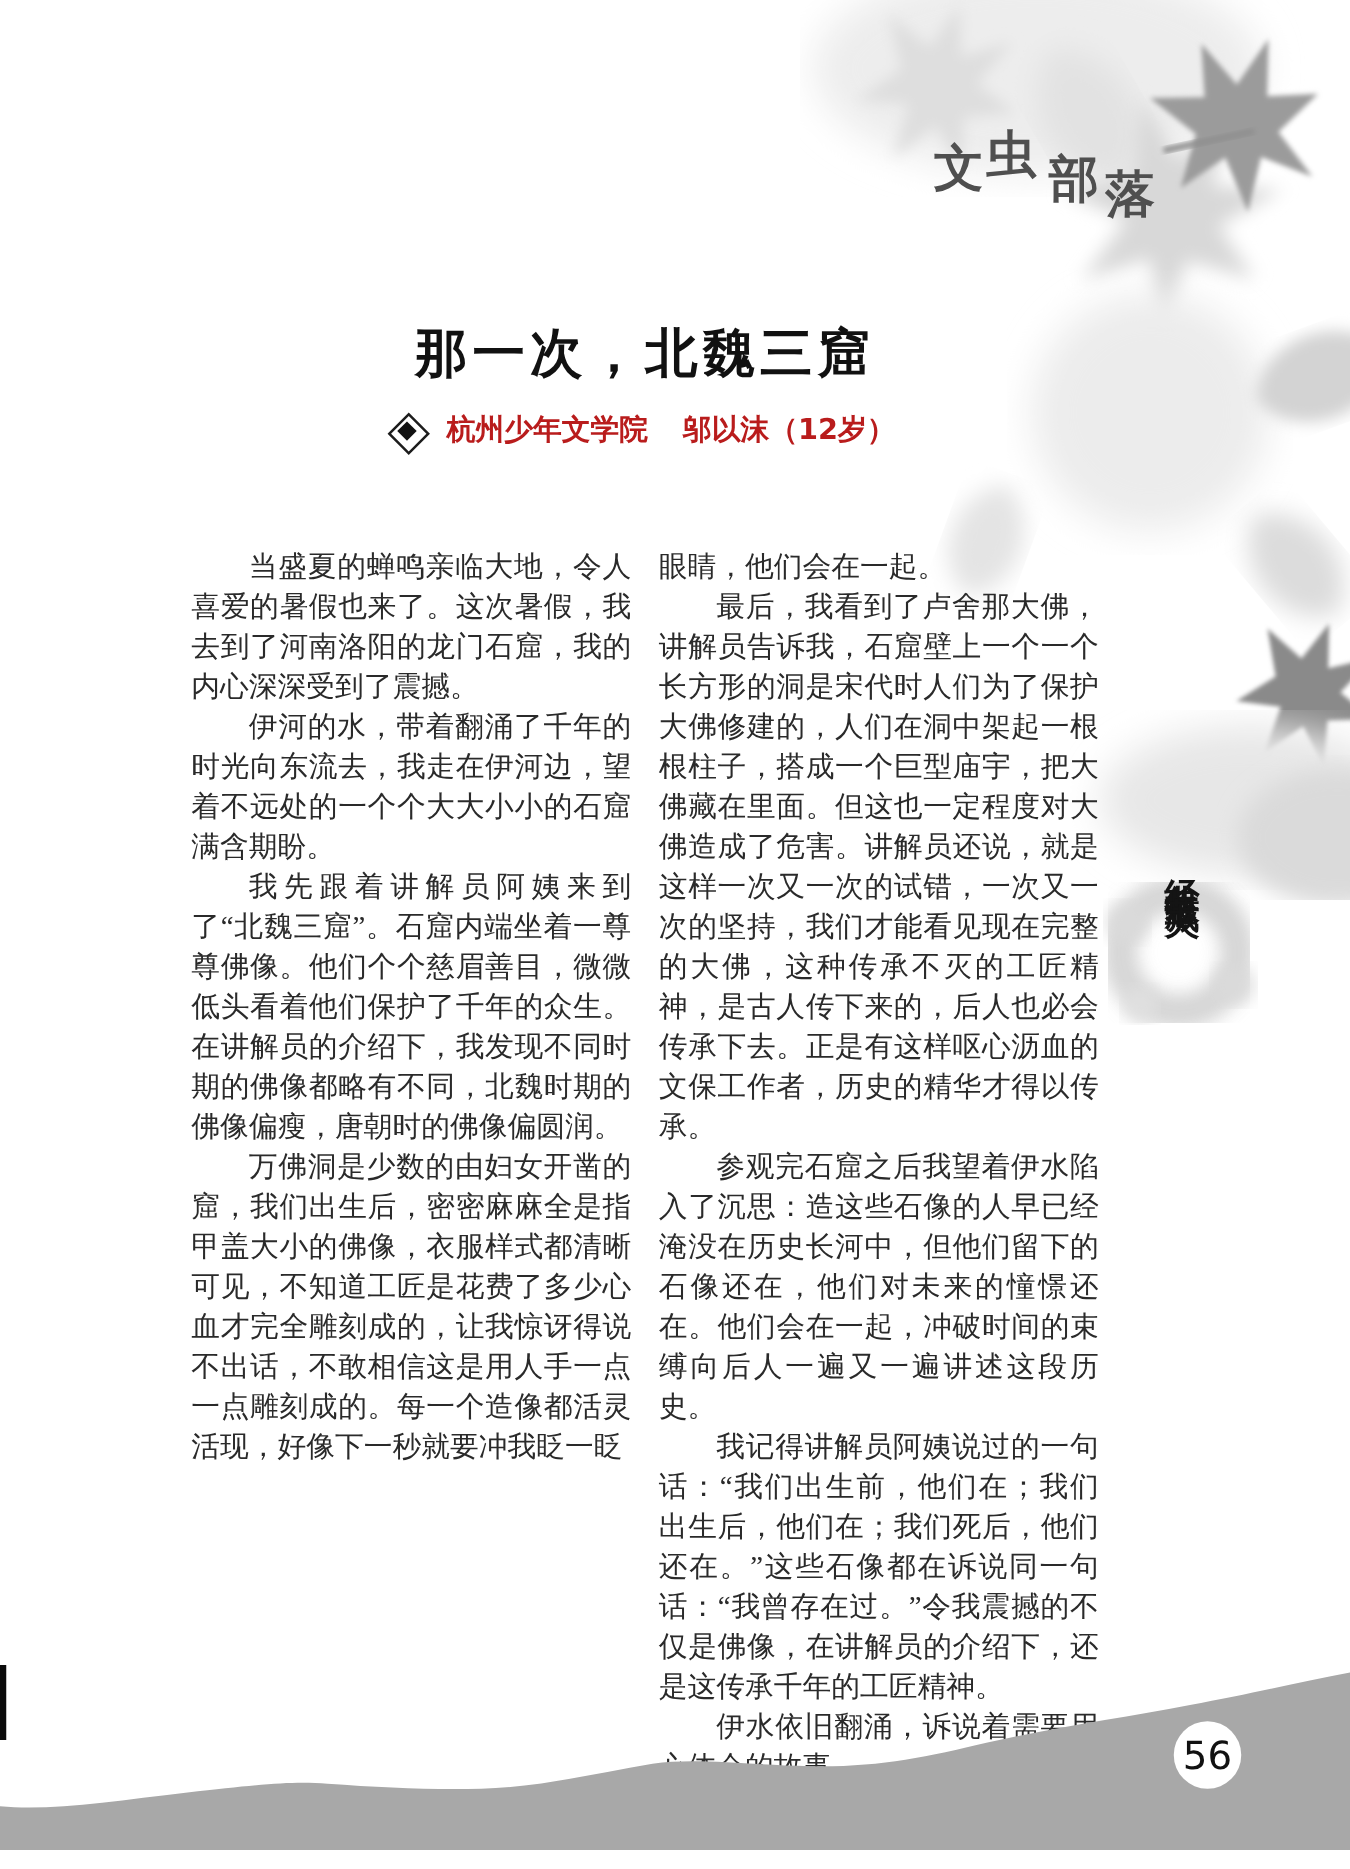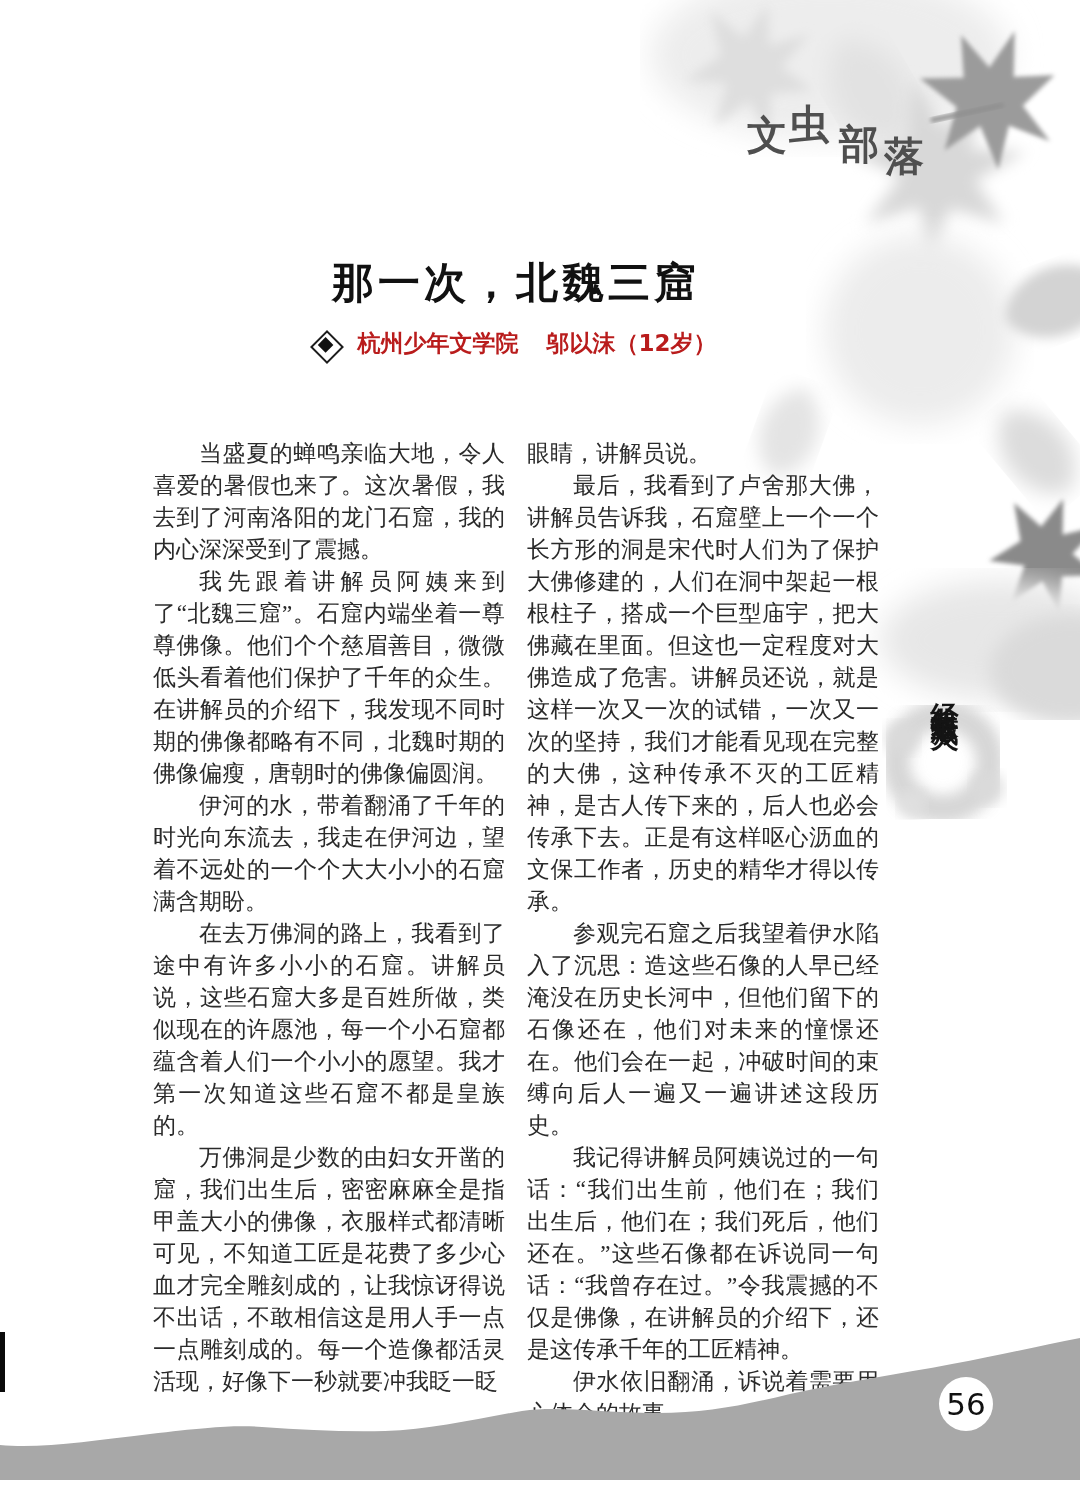--- a/index.html
+++ b/index.html
@@ -127,27 +127,26 @@
           <span class="inner"></span>
         </span>
       <span class="byline-org">杭州少年文学院</span>
       <span class="byline-author">邬以沫（12岁）</span>
     </div>
   </div>
 
   <div class="columns">
     <div class="col">
       <p>当盛夏的蝉鸣亲临大地，令人喜爱的暑假也来了。这次暑假，我去到了河南洛阳的龙门石窟，我的内心深深受到了震撼。</p>
+      <p>伊河的水，带着翻涌了千年的时光向东流去，我走在伊河边，望着不远处的一个个大大小小的石窟满含期盼。</p>
       <p>我先跟着讲解员阿姨来到了“北魏三窟”。石窟内端坐着一尊尊佛像。他们个个慈眉善目，微微低头看着他们保护了千年的众生。在讲解员的介绍下，我发现不同时期的佛像都略有不同，北魏时期的佛像偏瘦，唐朝时的佛像偏圆润。</p>
-      <p>伊河的水，带着翻涌了千年的时光向东流去，我走在伊河边，望着不远处的一个个大大小小的石窟满含期盼。</p>
-      <p>在去万佛洞的路上，我看到了途中有许多小小的石窟。讲解员说，这些石窟大多是百姓所做，类似现在的许愿池，每一个小石窟都蕴含着人们一个小小的愿望。我才第一次知道这些石窟不都是皇族的。</p>
       <p>万佛洞是少数的由妇女开凿的窟，我们出生后，密密麻麻全是指甲盖大小的佛像，衣服样式都清晰可见，不知道工匠是花费了多少心血才完全雕刻成的，让我惊讶得说不出话，不敢相信这是用人手一点一点雕刻成的。每一个造像都活灵活现，好像下一秒就要冲我眨一眨</p>
     </div>
     <div class="col">
-      <p class="cont">眼睛，讲解员说。</p>
+      <p class="cont">眼睛，他们会在一起。</p>
       <p>最后，我看到了卢舍那大佛，讲解员告诉我，石窟壁上一个一个长方形的洞是宋代时人们为了保护大佛修建的，人们在洞中架起一根根柱子，搭成一个巨型庙宇，把大佛藏在里面。但这也一定程度对大佛造成了危害。讲解员还说，就是这样一次又一次的试错，一次又一次的坚持，我们才能看见现在完整的大佛，这种传承不灭的工匠精神，是古人传下来的，后人也必会传承下去。正是有这样呕心沥血的文保工作者，历史的精华才得以传承。</p>
       <p>参观完石窟之后我望着伊水陷入了沉思：造这些石像的人早已经淹没在历史长河中，但他们留下的石像还在，他们对未来的憧憬还在。他们会在一起，冲破时间的束缚向后人一遍又一遍讲述这段历史。</p>
       <p>我记得讲解员阿姨说过的一句话：“我们出生前，他们在；我们出生后，他们在；我们死后，他们还在。”这些石像都在诉说同一句话：“我曾存在过。”令我震撼的不仅是佛像，在讲解员的介绍下，还是这传承千年的工匠精神。</p>
       <p>伊水依旧翻涌，诉说着需要用心体会的故事。</p>
     </div>
   </div>
 
   <svg class="wreath-svg" viewBox="0 0 180 190" xmlns="http://www.w3.org/2000/svg" aria-hidden="true">
     <defs>
         <filter id="wb">

